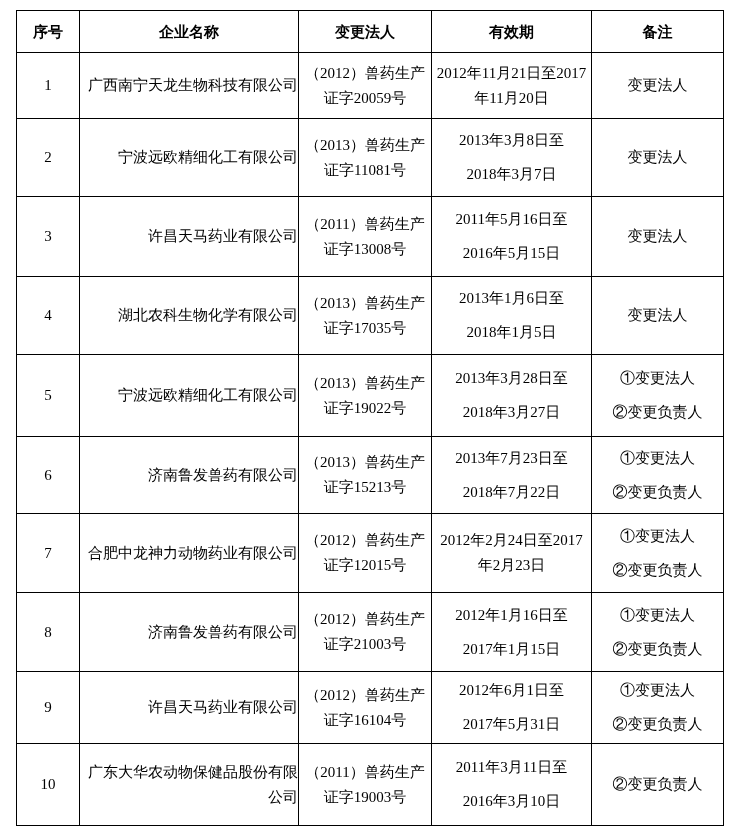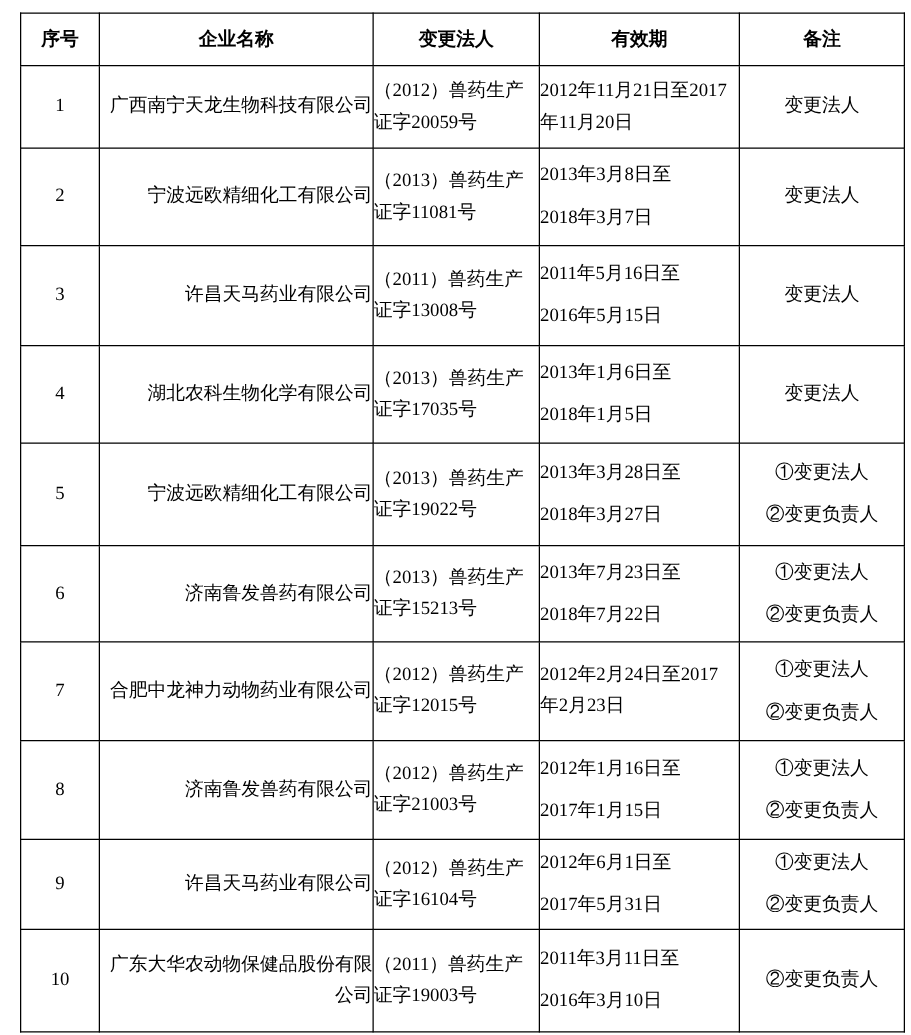--- a/index.html
+++ b/index.html
@@ -34,22 +34,22 @@
     overflow: hidden;
   }
   table.license-table th {
     font-weight: bold;
     text-align: center;
     height: 42px;
     line-height: 18px;
   }
   td.col-no { text-align: center; }
   td.col-company { text-align: right; padding-left: 9px; padding-right: 6px; }
-  td.col-license { padding-left: 2px; padding-right: 2px; }
-  td.col-validity { text-align: left; padding-left: 9px; padding-right: 4px; font-family: Liberation Serif, serif; }
+  td.col-license { text-align: center; padding-left: 2px; padding-right: 2px; }
+  td.col-validity { text-align: center; padding-left: 9px; padding-right: 4px; font-family: Liberation Serif, serif; }
   td.col-remark { text-align: center; padding-left: 8px; padding-right: 2px; }
   .block { line-height: 25px; }
   .block + .block { margin-top: 9px; }
 </style>
 </head>
 <body>
 
 <div class="page">
   <table class="license-table">
     <colgroup>

